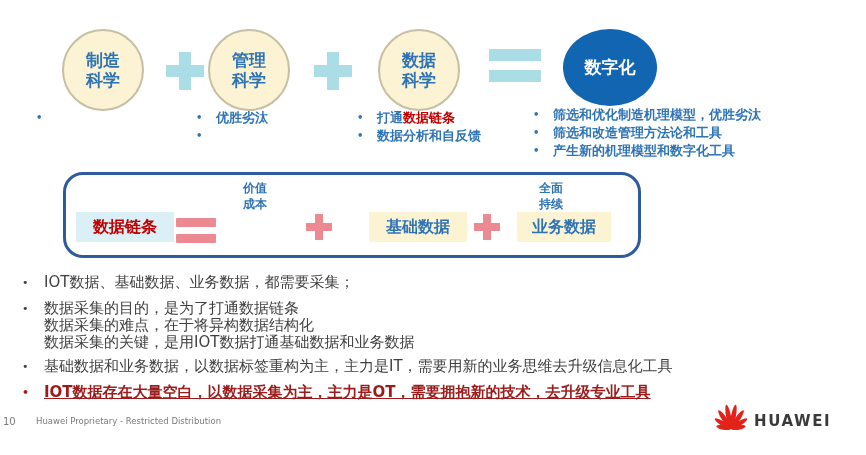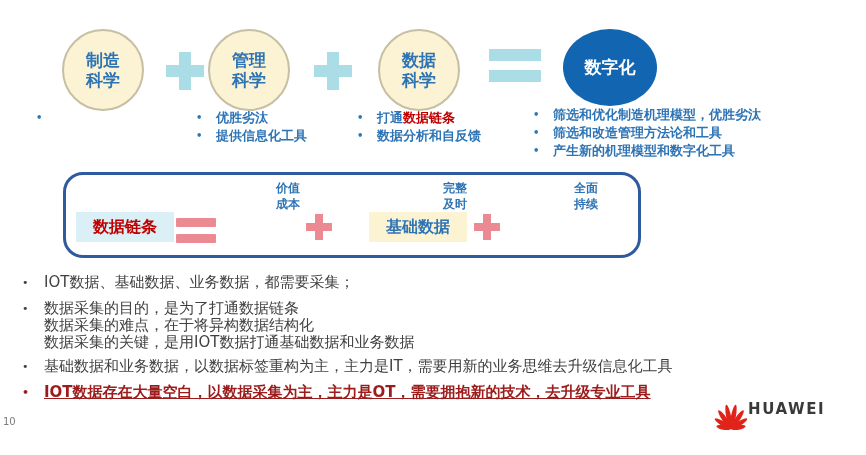--- a/index.html
+++ b/index.html
@@ -43,41 +43,41 @@
     position:absolute;left:63px;top:172px;width:578px;height:86px;box-sizing:border-box;
     border:3px solid var(--box-border,#2F5B9E);border-radius:20px;background:#fff;
   }
   .chip{position:absolute;height:30px;display:flex;align-items:center;justify-content:center;font-weight:bold;font-size:16px}
   .chip-chain{left:10px;top:37px;width:98px;background:var(--chain-bg,#DBF0F6);color:var(--red,#C00000)}
   .chip-yellow{background:var(--data-bg,#FCF3D3);color:var(--term-blue,#2E74B5)}
   .chip-iot{left:144px;top:37px;width:90px}
   .chip-base{left:303px;top:37px;width:98px}
   .chip-biz{left:451px;top:37px;width:94px}
   .chip-header{
-    position:absolute;top:5px;text-align:right;color:var(--term-blue,#2E74B5);
+    position:absolute;top:5px;text-align:center;color:var(--term-blue,#2E74B5);
     font-weight:bold;font-size:12px;line-height:1.35;white-space:pre-line;
   }
   .h-iot{left:144px;width:90px}.h-base{left:303px;width:98px}.h-biz{left:438px;width:94px}
   .equals-pink{left:110px;top:43px;width:40px;height:25px}
   .equals-pink::before{content:"";position:absolute;left:0;top:0;width:40px;height:9px;background:var(--op-pink,#EC8A94);border-radius:1px}
   .equals-pink::after{content:"";position:absolute;left:0;bottom:0;width:40px;height:9px;background:var(--op-pink,#EC8A94);border-radius:1px}
   .plus-pink{width:26px;height:26px}
   .plus-pink::before{content:"";position:absolute;left:0;top:9px;width:26px;height:8px;background:var(--op-pink,#EC8A94)}
   .plus-pink::after{content:"";position:absolute;left:9px;top:0;width:8px;height:26px;background:var(--op-pink,#EC8A94)}
   .pp1{left:240px;top:39px}.pp2{left:408px;top:39px}
   
   .bullet-group{position:absolute;left:22px;display:flex;font-size:15px;color:var(--body-text,#404040);line-height:17px;width:830px}
   .bullet-group .bdot{flex:0 0 22px;font-size:11px;line-height:17px}
   .bg1{top:274px}.bg2{top:300px}.bg3{top:358px}.bg4{top:384px}
   .bg4{color:var(--dark-red,#9C1C1C);font-weight:bold}
   .bg4 .line{text-decoration:underline}
   
   .page-num{position:absolute;left:3px;top:416px;font-size:10px;color:#7a7a7a}
   .classification{position:absolute;left:36px;top:416px;font-size:8.5px;color:#7a7a7a}
-  .huawei-logo{position:absolute;left:714px;top:400px;display:flex;align-items:flex-start;}
+  .huawei-logo{position:absolute;left:714px;top:400px;display:flex;align-items:flex-end;gap:6px}
   .huawei-wordmark{font-size:15px;font-weight:bold;letter-spacing:1.6px;color:#3a3a3a}
 </style>
 </head>
 <body>
 
 <div class="slide">
 
   <div class="term-circle tc1">制造
 科学</div>
   <div class="op plus-lb pl1"></div>
@@ -94,21 +94,20 @@
       <span class="dot">•</span>
     </div>
   </div>
   <div class="notes n2">
     <div class="note-item">
       <span class="dot">•</span>
       <span>优胜劣汰</span>
     </div>
     <div class="note-item">
       <span class="dot">•</span>
-      <span>提供信息化工具</span>
     </div>
   </div>
   <div class="notes n3">
     <div class="note-item">
       <span class="dot">•</span>
       <span><span>打通</span><span class="red-txt">数据链条</span></span>
     </div>
     <div class="note-item">
       <span class="dot">•</span>
       <span>数据分析和自反馈</span>
@@ -131,28 +130,27 @@
 
   <div class="chain-box">
     <div class="chip chip-chain">数据链条</div>
     <div class="op equals-pink"></div>
 
     <div class="chip-header h-iot">价值
 成本</div>
 
     <div class="op plus-pink pp1"></div>
 
-    <div class="chip-header h-base">完整
-及时</div>
     <div class="chip chip-yellow chip-base">基础数据</div>
 
     <div class="op plus-pink pp2"></div>
 
     <div class="chip-header h-biz">全面
 持续</div>
+    <div class="chip chip-yellow chip-biz">业务数据</div>
   </div>
 
   <div class="bullet-group bg1">
     <span class="bdot">•</span>
     <div>
       <div class="line">IOT数据、基础数据、业务数据，都需要采集；</div>
     </div>
   </div>
   <div class="bullet-group bg2">
     <span class="bdot">•</span>
@@ -169,20 +167,21 @@
     </div>
   </div>
   <div class="bullet-group bg4">
     <span class="bdot">•</span>
     <div>
       <div class="line">IOT数据存在大量空白，以数据采集为主，主力是OT，需要拥抱新的技术，去升级专业工具</div>
     </div>
   </div>
 
   <div class="page-num">10</div>
+  <div class="classification">Huawei Proprietary - Restricted Distribution</div>
 
   <div class="huawei-logo">
     <svg width="34" height="30" viewBox="0 0 64 56">
       <g fill="#E2231A">
         <ellipse cx="32" cy="31" rx="4.6" ry="23" transform="rotate(-11 32 54)"></ellipse>
         <ellipse cx="32" cy="31" rx="4.6" ry="23" transform="rotate(11 32 54)"></ellipse>
         <ellipse cx="32" cy="33" rx="4.6" ry="21" transform="rotate(-34 32 54)"></ellipse>
         <ellipse cx="32" cy="33" rx="4.6" ry="21" transform="rotate(34 32 54)"></ellipse>
         <ellipse cx="32" cy="36" rx="4.4" ry="18" transform="rotate(-58 32 54)"></ellipse>
         <ellipse cx="32" cy="36" rx="4.4" ry="18" transform="rotate(58 32 54)"></ellipse>

